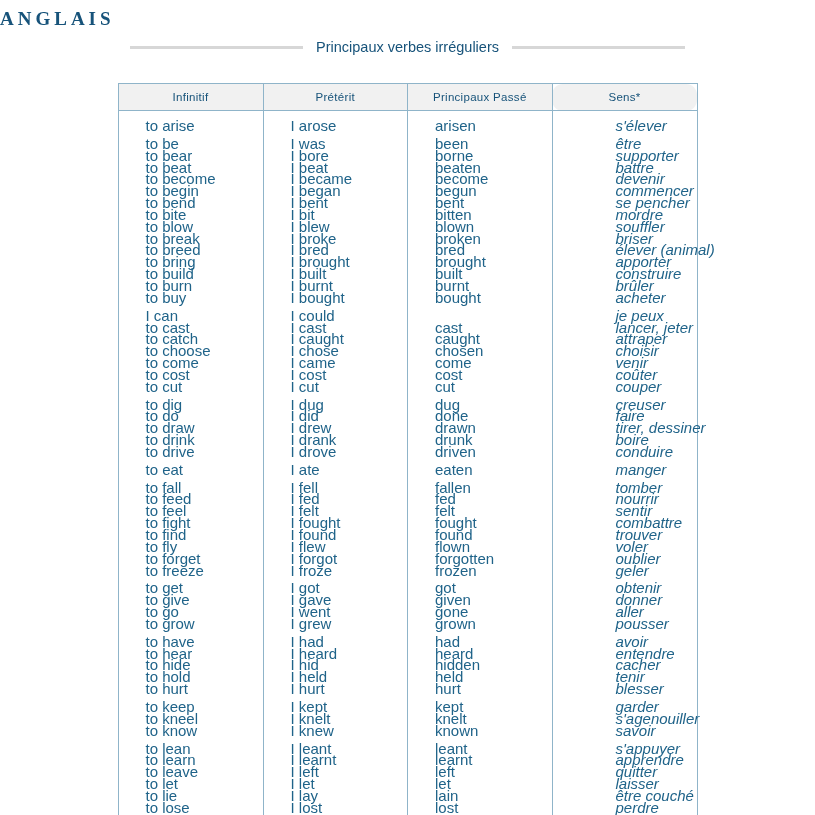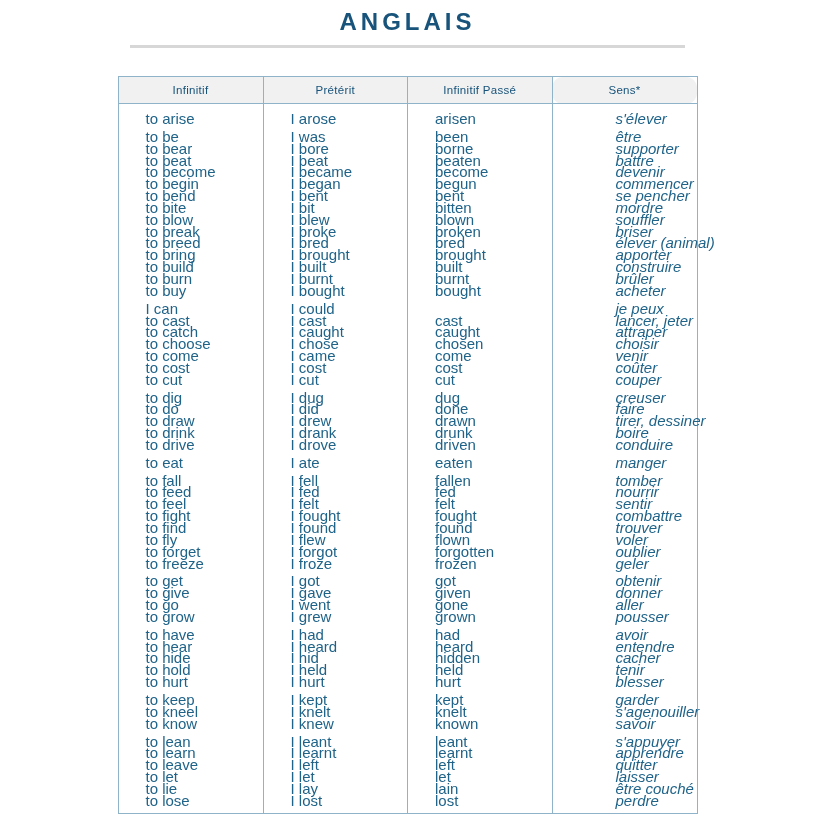--- a/index.html
+++ b/index.html
@@ -15,26 +15,26 @@
     overflow: hidden;
   }
   .page {
     position: relative;
     width: 815px;
     height: 815px;
     box-sizing: border-box;
     padding: 0;
   }
   .title {
-    text-align: center;
-    font-size: 24px;
+    font-size: 19px;
     letter-spacing: 4px;
     font-weight: bold;
     color: #17537a;
     margin-top: 8px;
+    font-family: Liberation Serif, serif;
   }
   .subtitle-row {
     display: flex;
     align-items: center;
     justify-content: center;
     margin-top: 9px;
     padding: 0 130px;
   }
   .rule {
     flex: 1 1 auto;
@@ -102,30 +102,31 @@
 </style>
 </head>
 <body>
 
 <div class="page">
 
   <div class="title">ANGLAIS</div>
 
   <div class="subtitle-row">
     <div class="rule"></div>
+    <div class="subtitle">Principaux verbes irréguliers</div>
     <div class="rule"></div>
   </div>
 
   <div class="table-wrap">
     <table class="verbs">
       <thead>
         <tr>
           <th>Infinitif</th>
           <th>Prétérit</th>
-          <th>Infinitif Passé</th>
+          <th>Principaux Passé</th>
           <th>Sens*</th>
         </tr>
       </thead>
       <tbody>
         <tr>
           <td>
               <div class="col-cell" id="col0"><div class="group"><div class="row-line">to arise</div></div><div class="group"><div class="row-line">to be</div><div class="row-line">to bear</div><div class="row-line">to beat</div><div class="row-line">to become</div><div class="row-line">to begin</div><div class="row-line">to bend</div><div class="row-line">to bite</div><div class="row-line">to blow</div><div class="row-line">to break</div><div class="row-line">to breed</div><div class="row-line">to bring</div><div class="row-line">to build</div><div class="row-line">to burn</div><div class="row-line">to buy</div></div><div class="group"><div class="row-line">I can</div><div class="row-line">to cast</div><div class="row-line">to catch</div><div class="row-line">to choose</div><div class="row-line">to come</div><div class="row-line">to cost</div><div class="row-line">to cut</div></div><div class="group"><div class="row-line">to dig</div><div class="row-line">to do</div><div class="row-line">to draw</div><div class="row-line">to drink</div><div class="row-line">to drive</div></div><div class="group"><div class="row-line">to eat</div></div><div class="group"><div class="row-line">to fall</div><div class="row-line">to feed</div><div class="row-line">to feel</div><div class="row-line">to fight</div><div class="row-line">to find</div><div class="row-line">to fly</div><div class="row-line">to forget</div><div class="row-line">to freeze</div></div><div class="group"><div class="row-line">to get</div><div class="row-line">to give</div><div class="row-line">to go</div><div class="row-line">to grow</div></div><div class="group"><div class="row-line">to have</div><div class="row-line">to hear</div><div class="row-line">to hide</div><div class="row-line">to hold</div><div class="row-line">to hurt</div></div><div class="group"><div class="row-line">to keep</div><div class="row-line">to kneel</div><div class="row-line">to know</div></div><div class="group"><div class="row-line">to lean</div><div class="row-line">to learn</div><div class="row-line">to leave</div><div class="row-line">to let</div><div class="row-line">to lie</div><div class="row-line">to lose</div></div></div>
             </td>
           <td>
               <div class="col-cell" id="col1"><div class="group"><div class="row-line">I arose</div></div><div class="group"><div class="row-line">I was</div><div class="row-line">I bore</div><div class="row-line">I beat</div><div class="row-line">I became</div><div class="row-line">I began</div><div class="row-line">I bent</div><div class="row-line">I bit</div><div class="row-line">I blew</div><div class="row-line">I broke</div><div class="row-line">I bred</div><div class="row-line">I brought</div><div class="row-line">I built</div><div class="row-line">I burnt</div><div class="row-line">I bought</div></div><div class="group"><div class="row-line">I could</div><div class="row-line">I cast</div><div class="row-line">I caught</div><div class="row-line">I chose</div><div class="row-line">I came</div><div class="row-line">I cost</div><div class="row-line">I cut</div></div><div class="group"><div class="row-line">I dug</div><div class="row-line">I did</div><div class="row-line">I drew</div><div class="row-line">I drank</div><div class="row-line">I drove</div></div><div class="group"><div class="row-line">I ate</div></div><div class="group"><div class="row-line">I fell</div><div class="row-line">I fed</div><div class="row-line">I felt</div><div class="row-line">I fought</div><div class="row-line">I found</div><div class="row-line">I flew</div><div class="row-line">I forgot</div><div class="row-line">I froze</div></div><div class="group"><div class="row-line">I got</div><div class="row-line">I gave</div><div class="row-line">I went</div><div class="row-line">I grew</div></div><div class="group"><div class="row-line">I had</div><div class="row-line">I heard</div><div class="row-line">I hid</div><div class="row-line">I held</div><div class="row-line">I hurt</div></div><div class="group"><div class="row-line">I kept</div><div class="row-line">I knelt</div><div class="row-line">I knew</div></div><div class="group"><div class="row-line">I leant</div><div class="row-line">I learnt</div><div class="row-line">I left</div><div class="row-line">I let</div><div class="row-line">I lay</div><div class="row-line">I lost</div></div></div>

